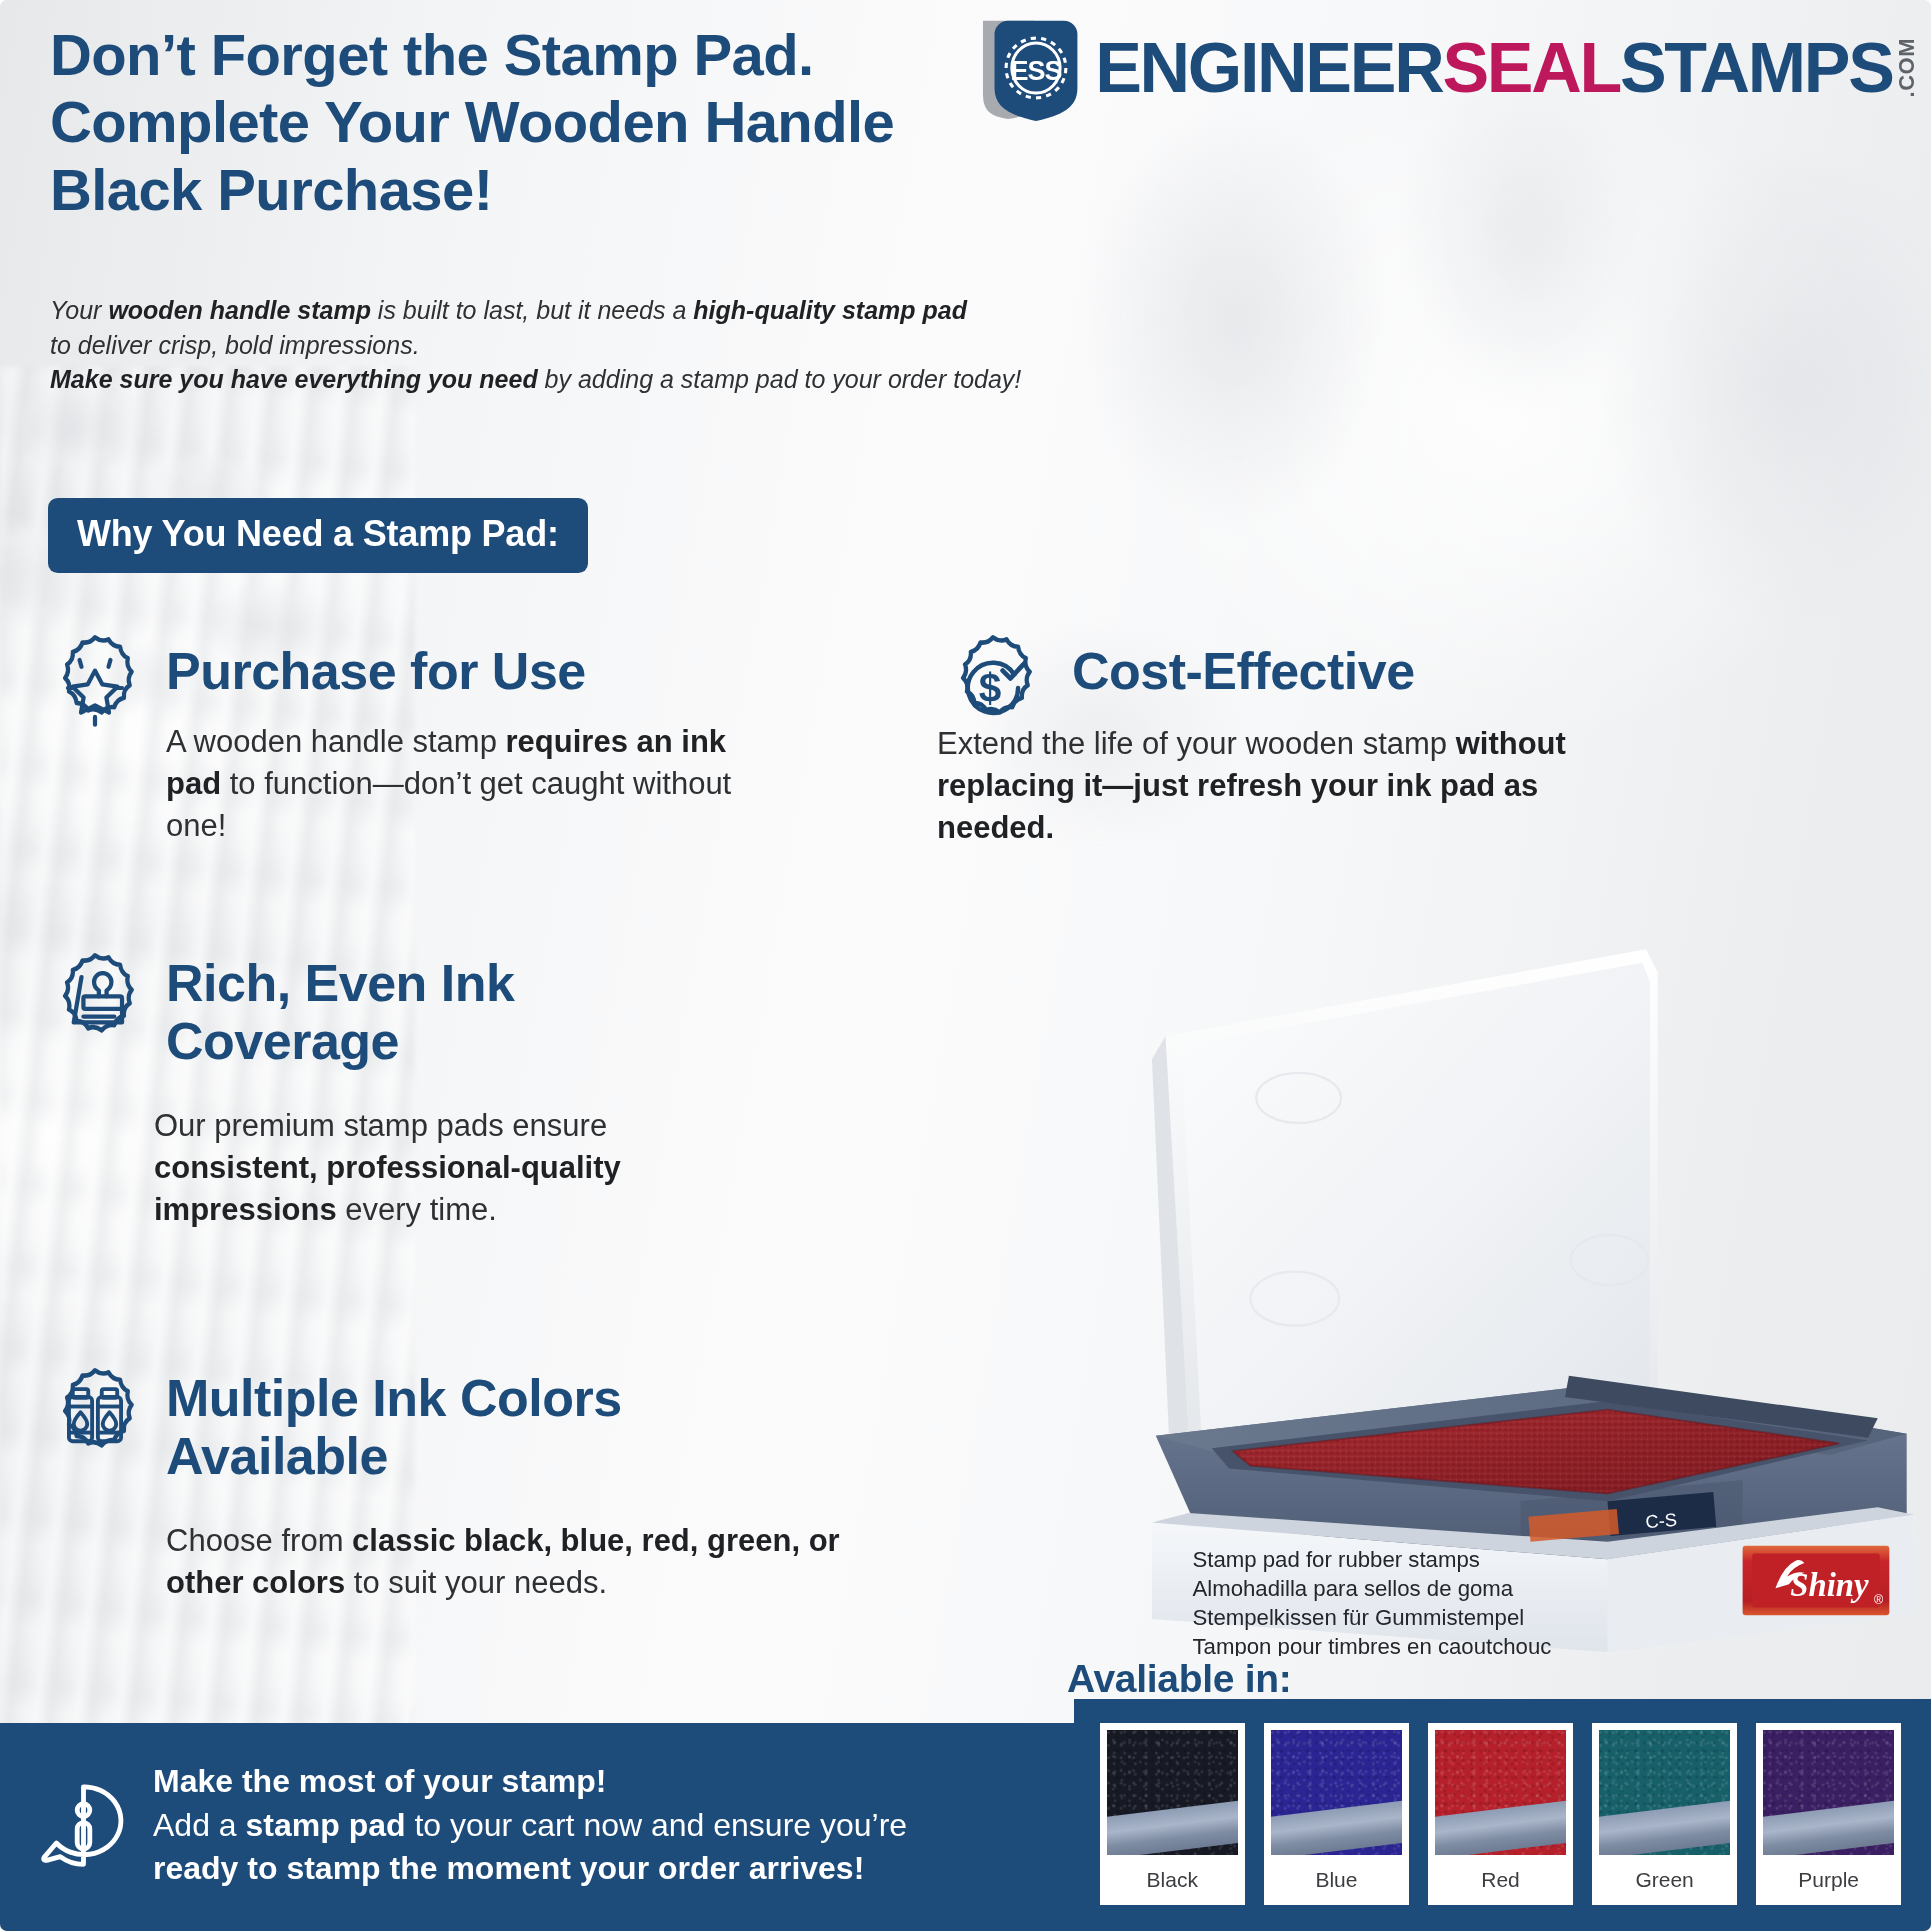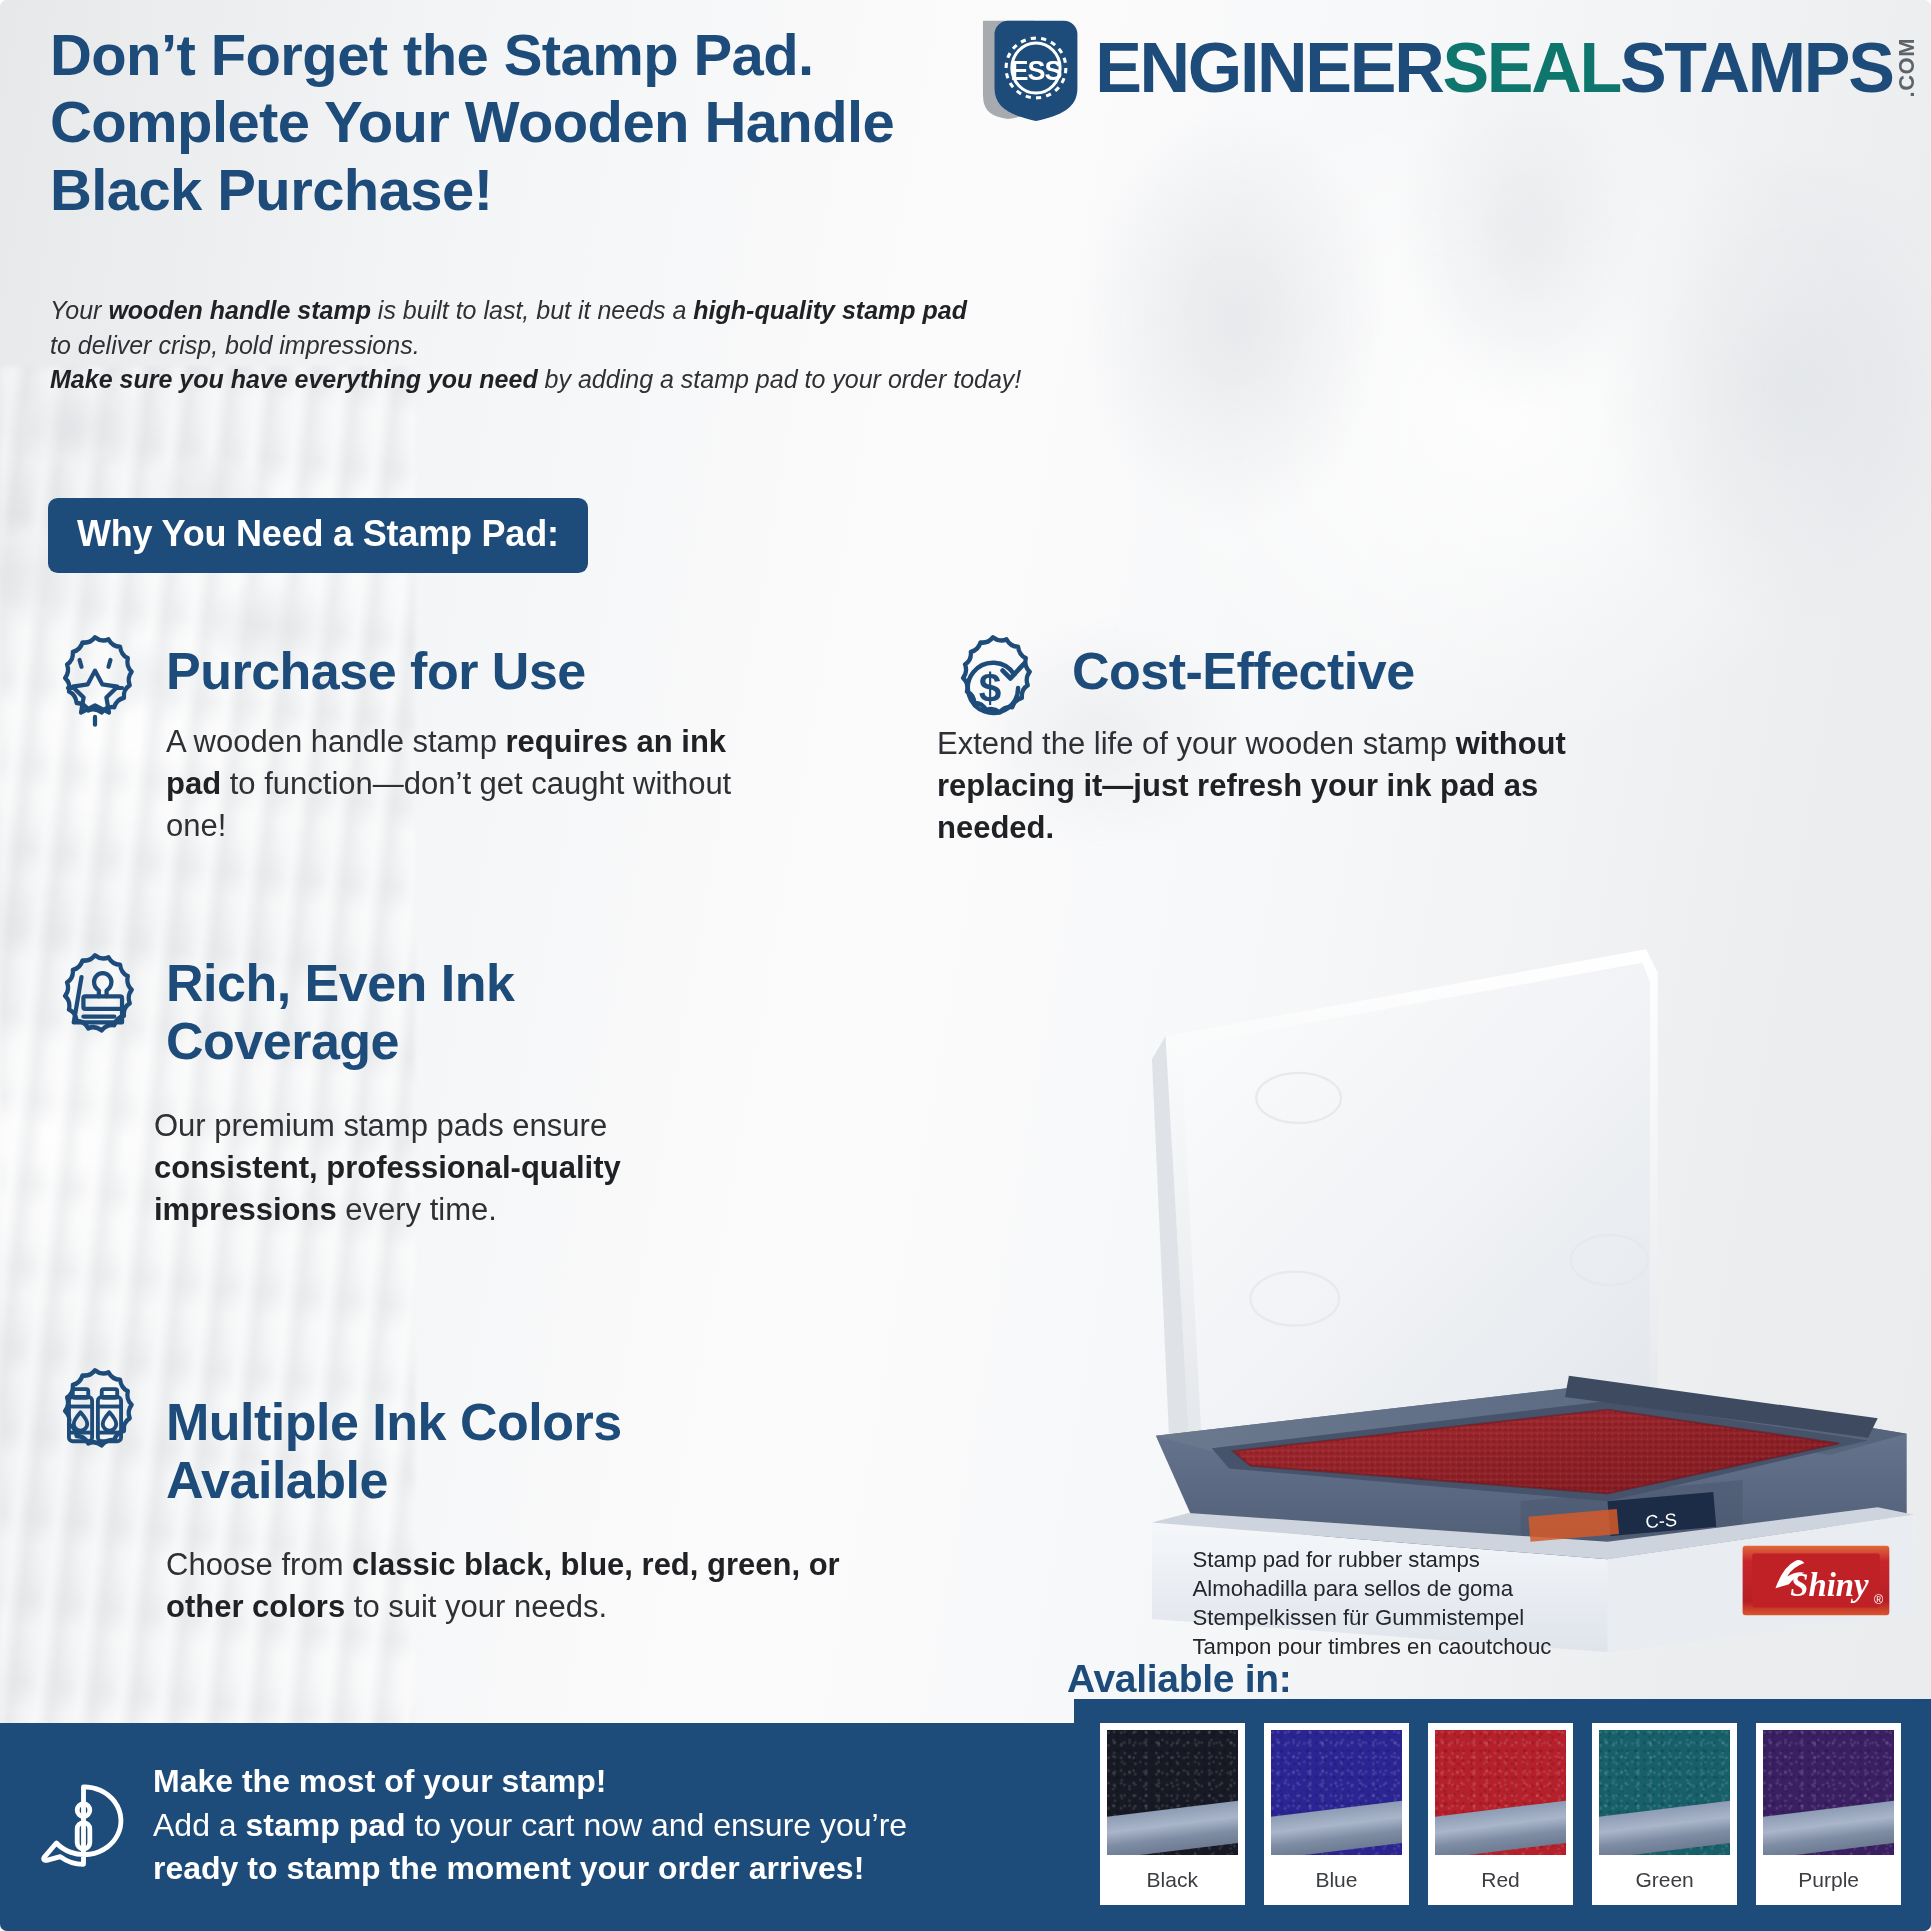--- a/index.html
+++ b/index.html
@@ -102,21 +102,21 @@
     align-items: flex-end;
     margin-left: 3.9px;
   }
   .logo-word span {
     font-size: 70px;
     font-weight: 700;
     letter-spacing: -2.3px;
     line-height: .84;
   }
   .lw-a { color: #1d4b7a; }
-  .lw-b { color: #0f766e; }
+  .lw-b { color: #be185d; }
   .lw-c { color: #1d4b7a; }
   .logo-dotcom {
     color: #5d6368;
     font-size: 22px;
     font-weight: 700;
     letter-spacing: 0.5px;
     writing-mode: vertical-rl;
     transform: rotate(180deg);
     margin-left: 2.9px;
     margin-bottom: 1.9px;
@@ -177,21 +177,21 @@
 
   #feature-cost { left: 937px; top: 628px; width: 966px; }
   #feature-cost .feat-title { margin-left: 135px; padding-top: 13.5px; }
   #feature-cost .feat-body  { margin-left: 0px; margin-top: 23px; width: 637px; padding-left: 0; }
 
   #feature-coverage { left: 39px; top: 946px; width: 772px; }
   #feature-coverage .feat-title { margin-left: 127px; padding-top: 7.7px; width: 483px; }
   #feature-coverage .feat-body  { margin-left: 115px; margin-top: 35px; width: 541px; }
 
   #feature-colors { left: 39px; top: 1361px; width: 975px; }
-  #feature-colors .feat-title { margin-left: 127px; padding-top: 7.7px; width: 618px; margin-top: 24px; }
+  #feature-colors .feat-title { margin-left: 127px; padding-top: 7.7px; width: 618px; }
   #feature-colors .feat-body  { margin-left: 127px; margin-top: 35px; width: 676px; }
 
   
   .product {
     position: absolute;
     left: 1067px; top: 922px;
     width: 859px; height: 734px;
   }
 
   .avail-label {

